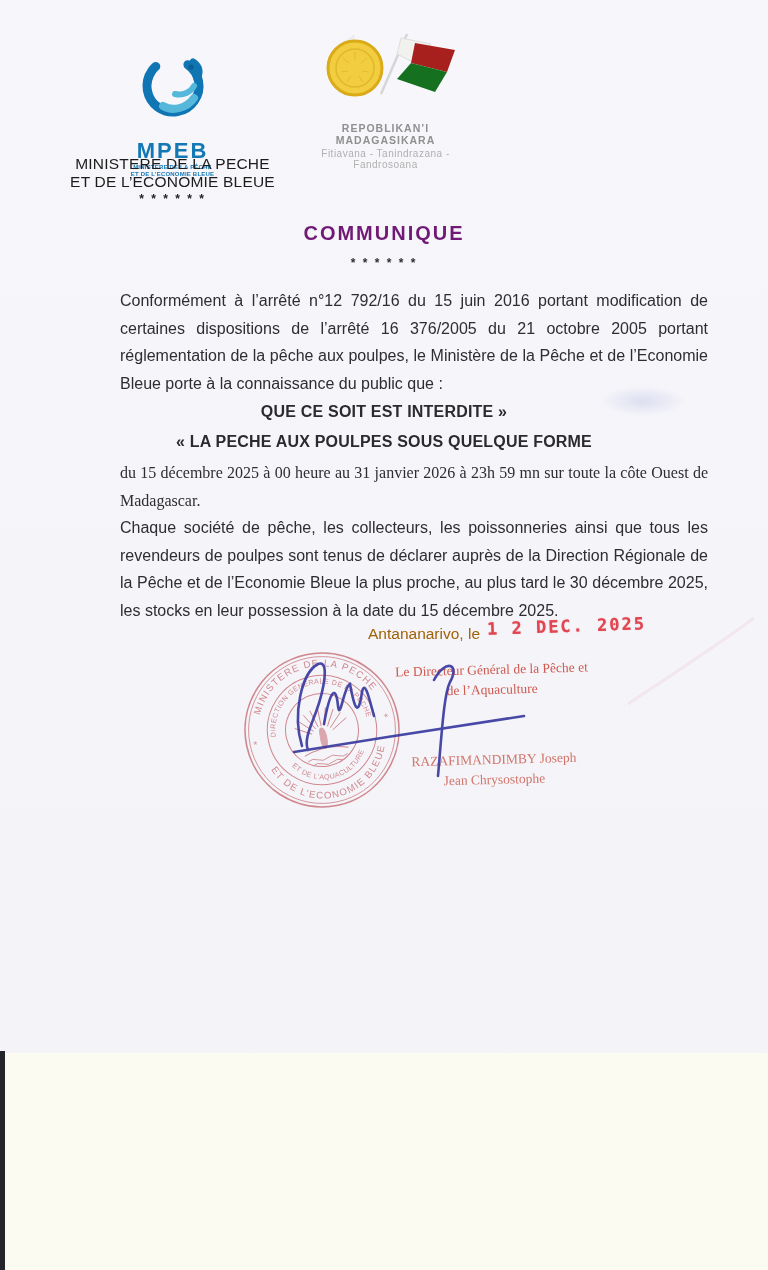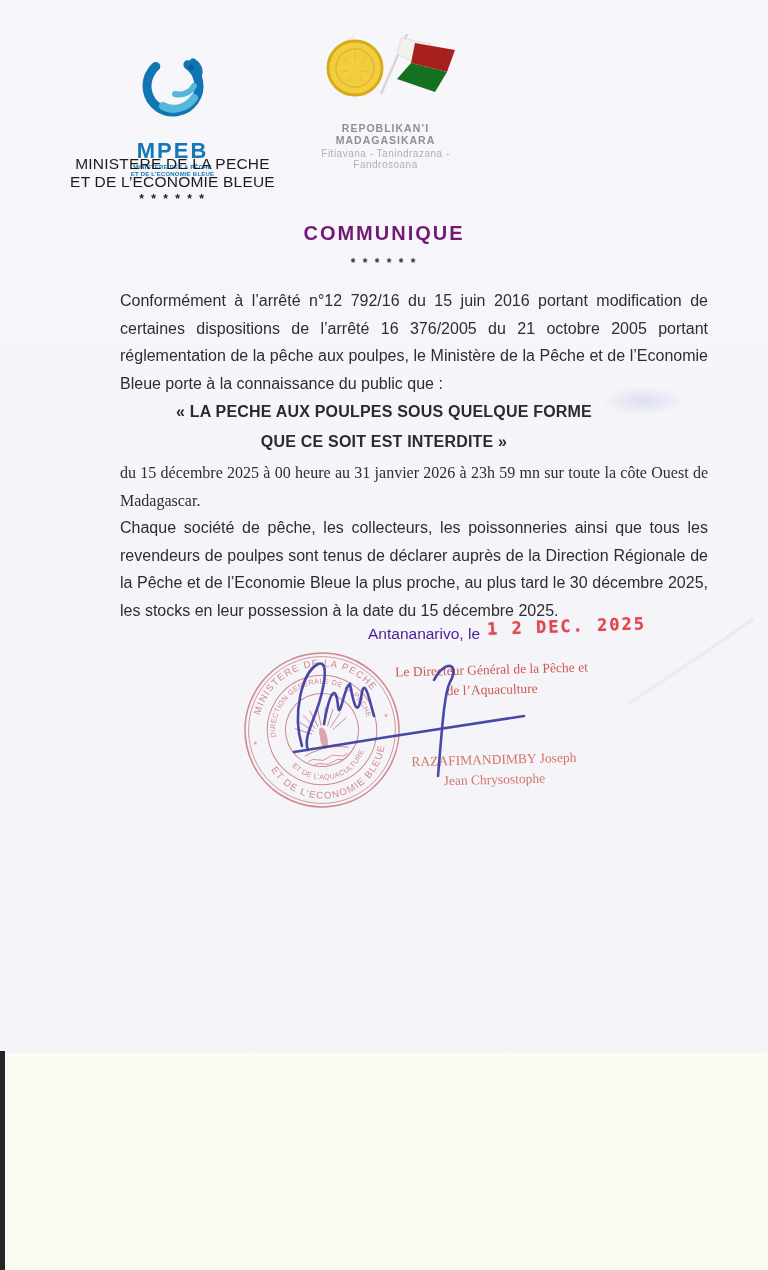--- a/index.html
+++ b/index.html
@@ -45,21 +45,21 @@
   
   .para { position:absolute; left:90px; width:588px; font-size:16px; line-height:27.5px;
     color:#2e2e30; text-align:justify;margin-left:30px; }
   .p1 { top:287px; }
   .p2 { top:459px;font-family:Liberation Serif, serif; }
   .p3 { top:514px; }
   .quote { position:absolute; left:0; top:397px; width:768px; text-align:center;
     font-size:16px; font-weight:bold; line-height:30px; color:#2b2b2e; letter-spacing:.2px; }
 
   
-  .dateline-label { position:absolute; left:368px; top:625px; font-size:15.5px; color:#4c1d95; }
+  .dateline-label { position:absolute; left:368px; top:625px; font-size:15.5px; color:#a16207; }
   .date-stamp {
     position:absolute; left:487px; top:616px;
     font-family:"DejaVu Sans Mono", monospace; font-weight:bold;
     font-size:17px; letter-spacing:2px; color:#e2454f;
     transform:rotate(-2deg); text-shadow:0 0 1px rgba(226,69,79,.55);
   }
 
   
   .stamp-wrap { position:absolute; left:241px; top:649px; width:162px; height:162px; opacity:.85; }
   .officer-block { position:absolute; left:362px; top:660px; width:262px; text-align:center;
@@ -126,22 +126,22 @@
     <div class="seal-title">REPOBLIKAN’I MADAGASIKARA</div>
     <div class="seal-motto">Fitiavana - Tanindrazana - Fandrosoana</div>
   </div>
 
   <div class="doc-title">COMMUNIQUE</div>
   <div class="doc-title-stars">* * * * * *</div>
 
   <p class="para p1">Conformément à l’arrêté n°12 792/16 du 15 juin 2016 portant modification de certaines dispositions de l’arrêté 16 376/2005 du 21 octobre 2005 portant réglementation de la pêche aux poulpes, le Ministère de la Pêche et de l’Economie Bleue porte à la connaissance du public que :</p>
 
   <div class="quote">
+    <div>QUE CE SOIT EST INTERDITE »</div>
     <div>« LA PECHE AUX POULPES SOUS QUELQUE FORME</div>
-    <div>QUE CE SOIT EST INTERDITE »</div>
   </div>
 
   <p class="para p2">du 15 décembre 2025 à 00 heure au 31 janvier 2026 à 23h 59 mn sur toute la côte Ouest de Madagascar.</p>
   <p class="para p3">Chaque société de pêche, les collecteurs, les poissonneries ainsi que tous les revendeurs de poulpes sont tenus de déclarer auprès de la Direction Régionale de la Pêche et de l’Economie Bleue la plus proche, au plus tard le 30 décembre 2025, les stocks en leur possession à la date du 15 décembre 2025.</p>
 
   <span class="dateline-label">Antananarivo, le</span>
   <span class="date-stamp">1 2 DEC. 2025</span>
 
   <div class="stamp-wrap">
     <svg width="162" height="162" viewBox="0 0 160 160">

